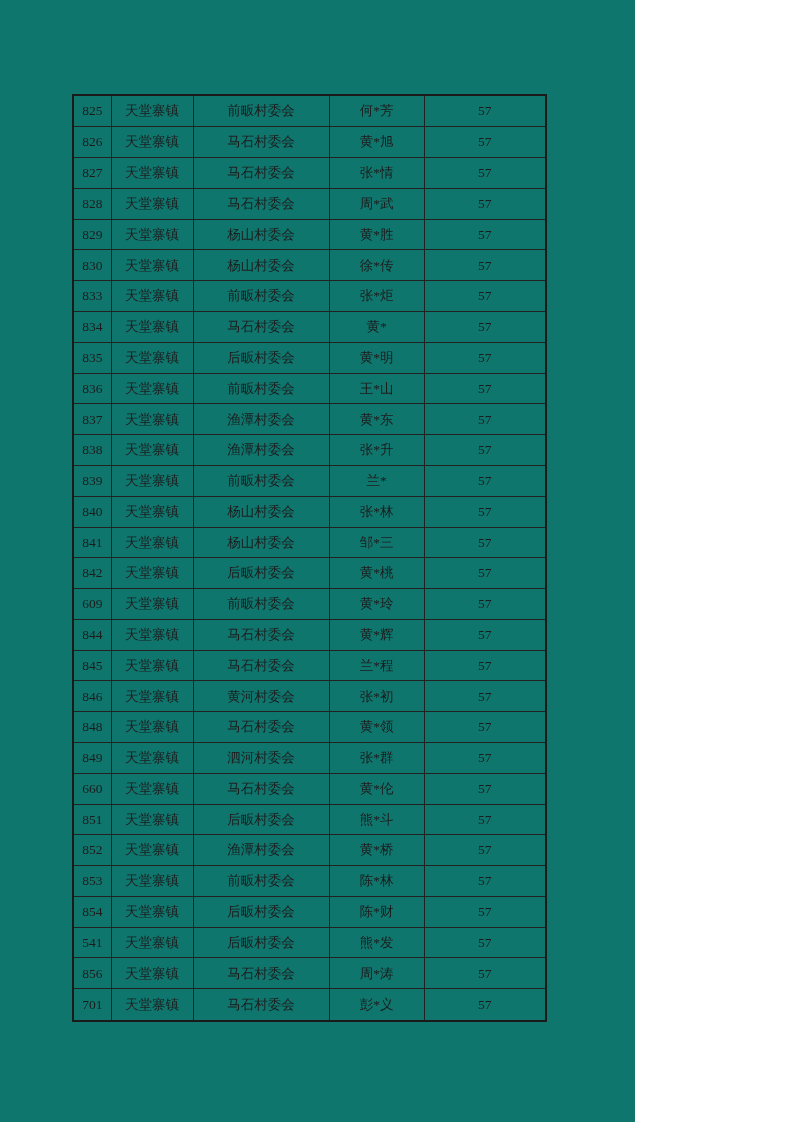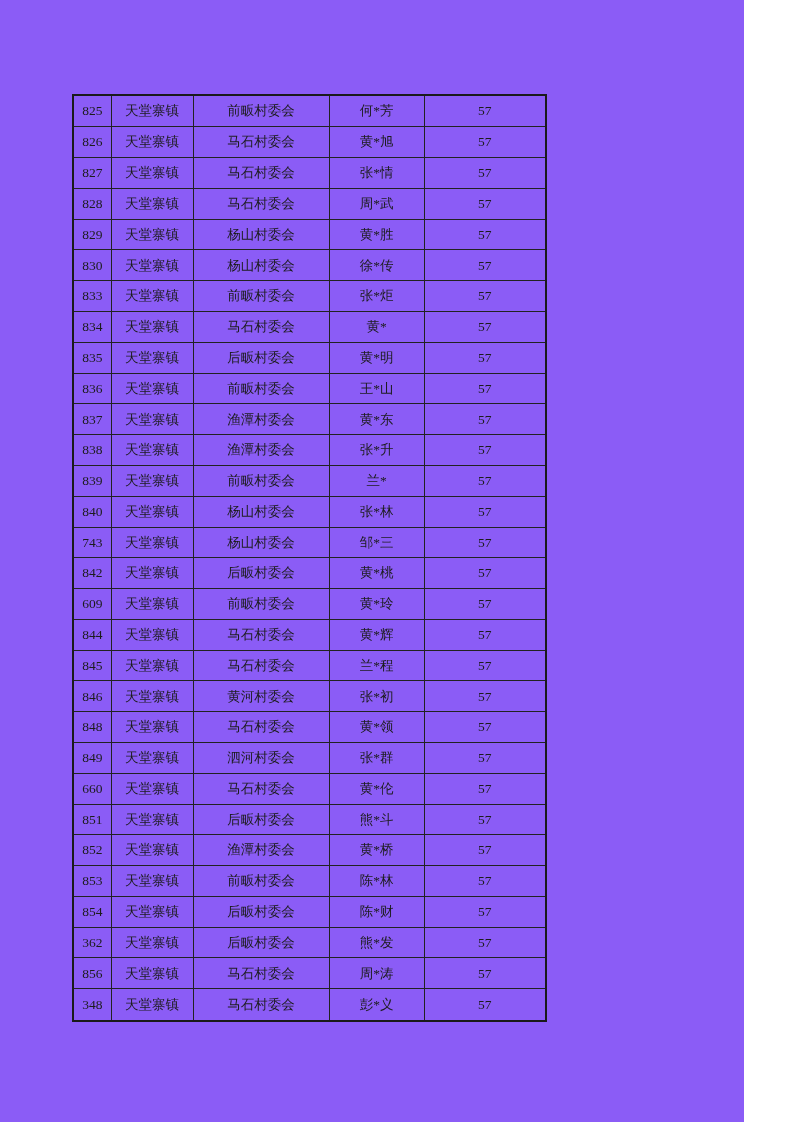--- a/index.html
+++ b/index.html
@@ -3,22 +3,22 @@
 <meta charset="utf-8">
 <style>
   * { margin: 0; padding: 0; box-sizing: border-box; }
   html, body {
     width: 793px; height: 1122px;
     background: #ffffff;
     font-family: "Liberation Serif", "DejaVu Serif", serif;
   }
   .page {
     position: relative;
-    width: 744px; height: 1122px;
-    background: #8b5cf6;
+    width: 635px; height: 1122px;
+    background: #0f766e;
     overflow: hidden;
   }
   table.roster {
     position: absolute;
     left: 72px; top: 94px;
     width: 473px; height: 928px;
     border-collapse: collapse;
     table-layout: fixed;
     border: 2px solid #1a1a1a;
   }
@@ -144,21 +144,21 @@
     <td>57</td>
   </tr>
         <tr>
     <td>840</td>
     <td>天堂寨镇</td>
     <td>杨山村委会</td>
     <td>张*林</td>
     <td>57</td>
   </tr>
         <tr>
-    <td>743</td>
+    <td>841</td>
     <td>天堂寨镇</td>
     <td>杨山村委会</td>
     <td>邹*三</td>
     <td>57</td>
   </tr>
         <tr>
     <td>842</td>
     <td>天堂寨镇</td>
     <td>后畈村委会</td>
     <td>黄*桃</td>
@@ -235,35 +235,35 @@
     <td>57</td>
   </tr>
         <tr>
     <td>854</td>
     <td>天堂寨镇</td>
     <td>后畈村委会</td>
     <td>陈*财</td>
     <td>57</td>
   </tr>
         <tr>
-    <td>362</td>
+    <td>541</td>
     <td>天堂寨镇</td>
     <td>后畈村委会</td>
     <td>熊*发</td>
     <td>57</td>
   </tr>
         <tr>
     <td>856</td>
     <td>天堂寨镇</td>
     <td>马石村委会</td>
     <td>周*涛</td>
     <td>57</td>
   </tr>
         <tr>
-    <td>348</td>
+    <td>701</td>
     <td>天堂寨镇</td>
     <td>马石村委会</td>
     <td>彭*义</td>
     <td>57</td>
   </tr>
       </tbody>
   </table>
 </div>
 
 </body></html>

